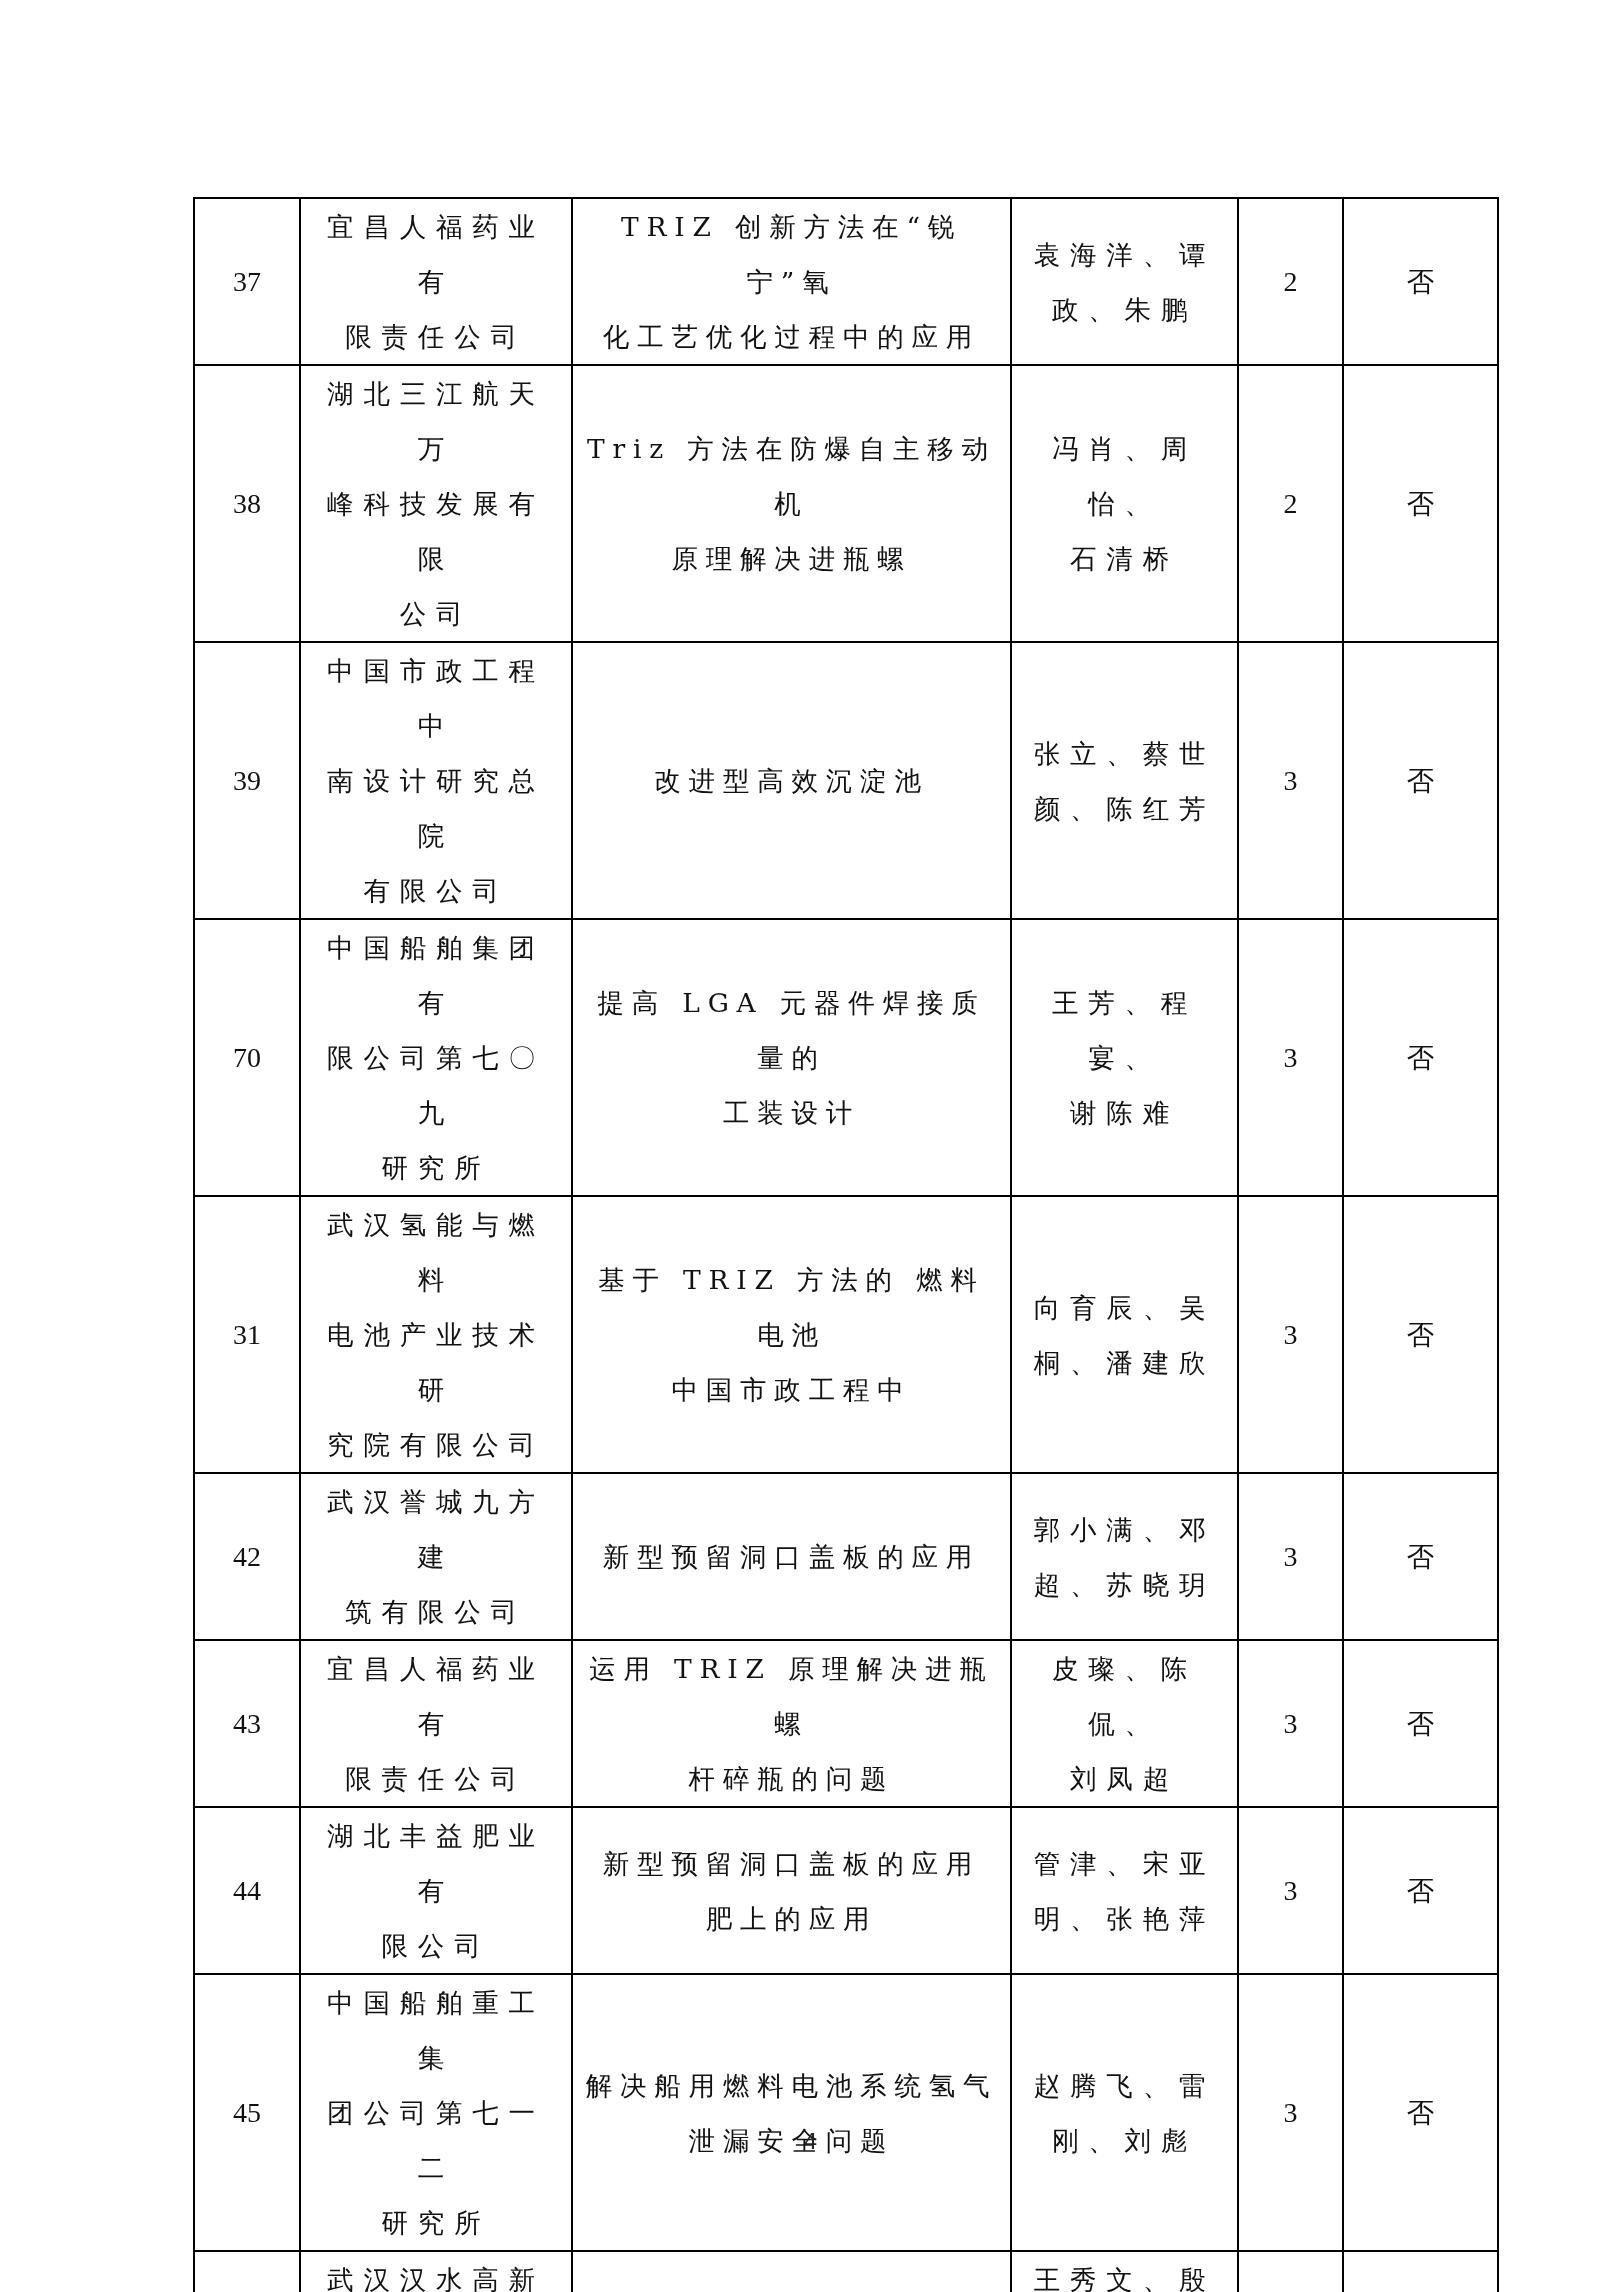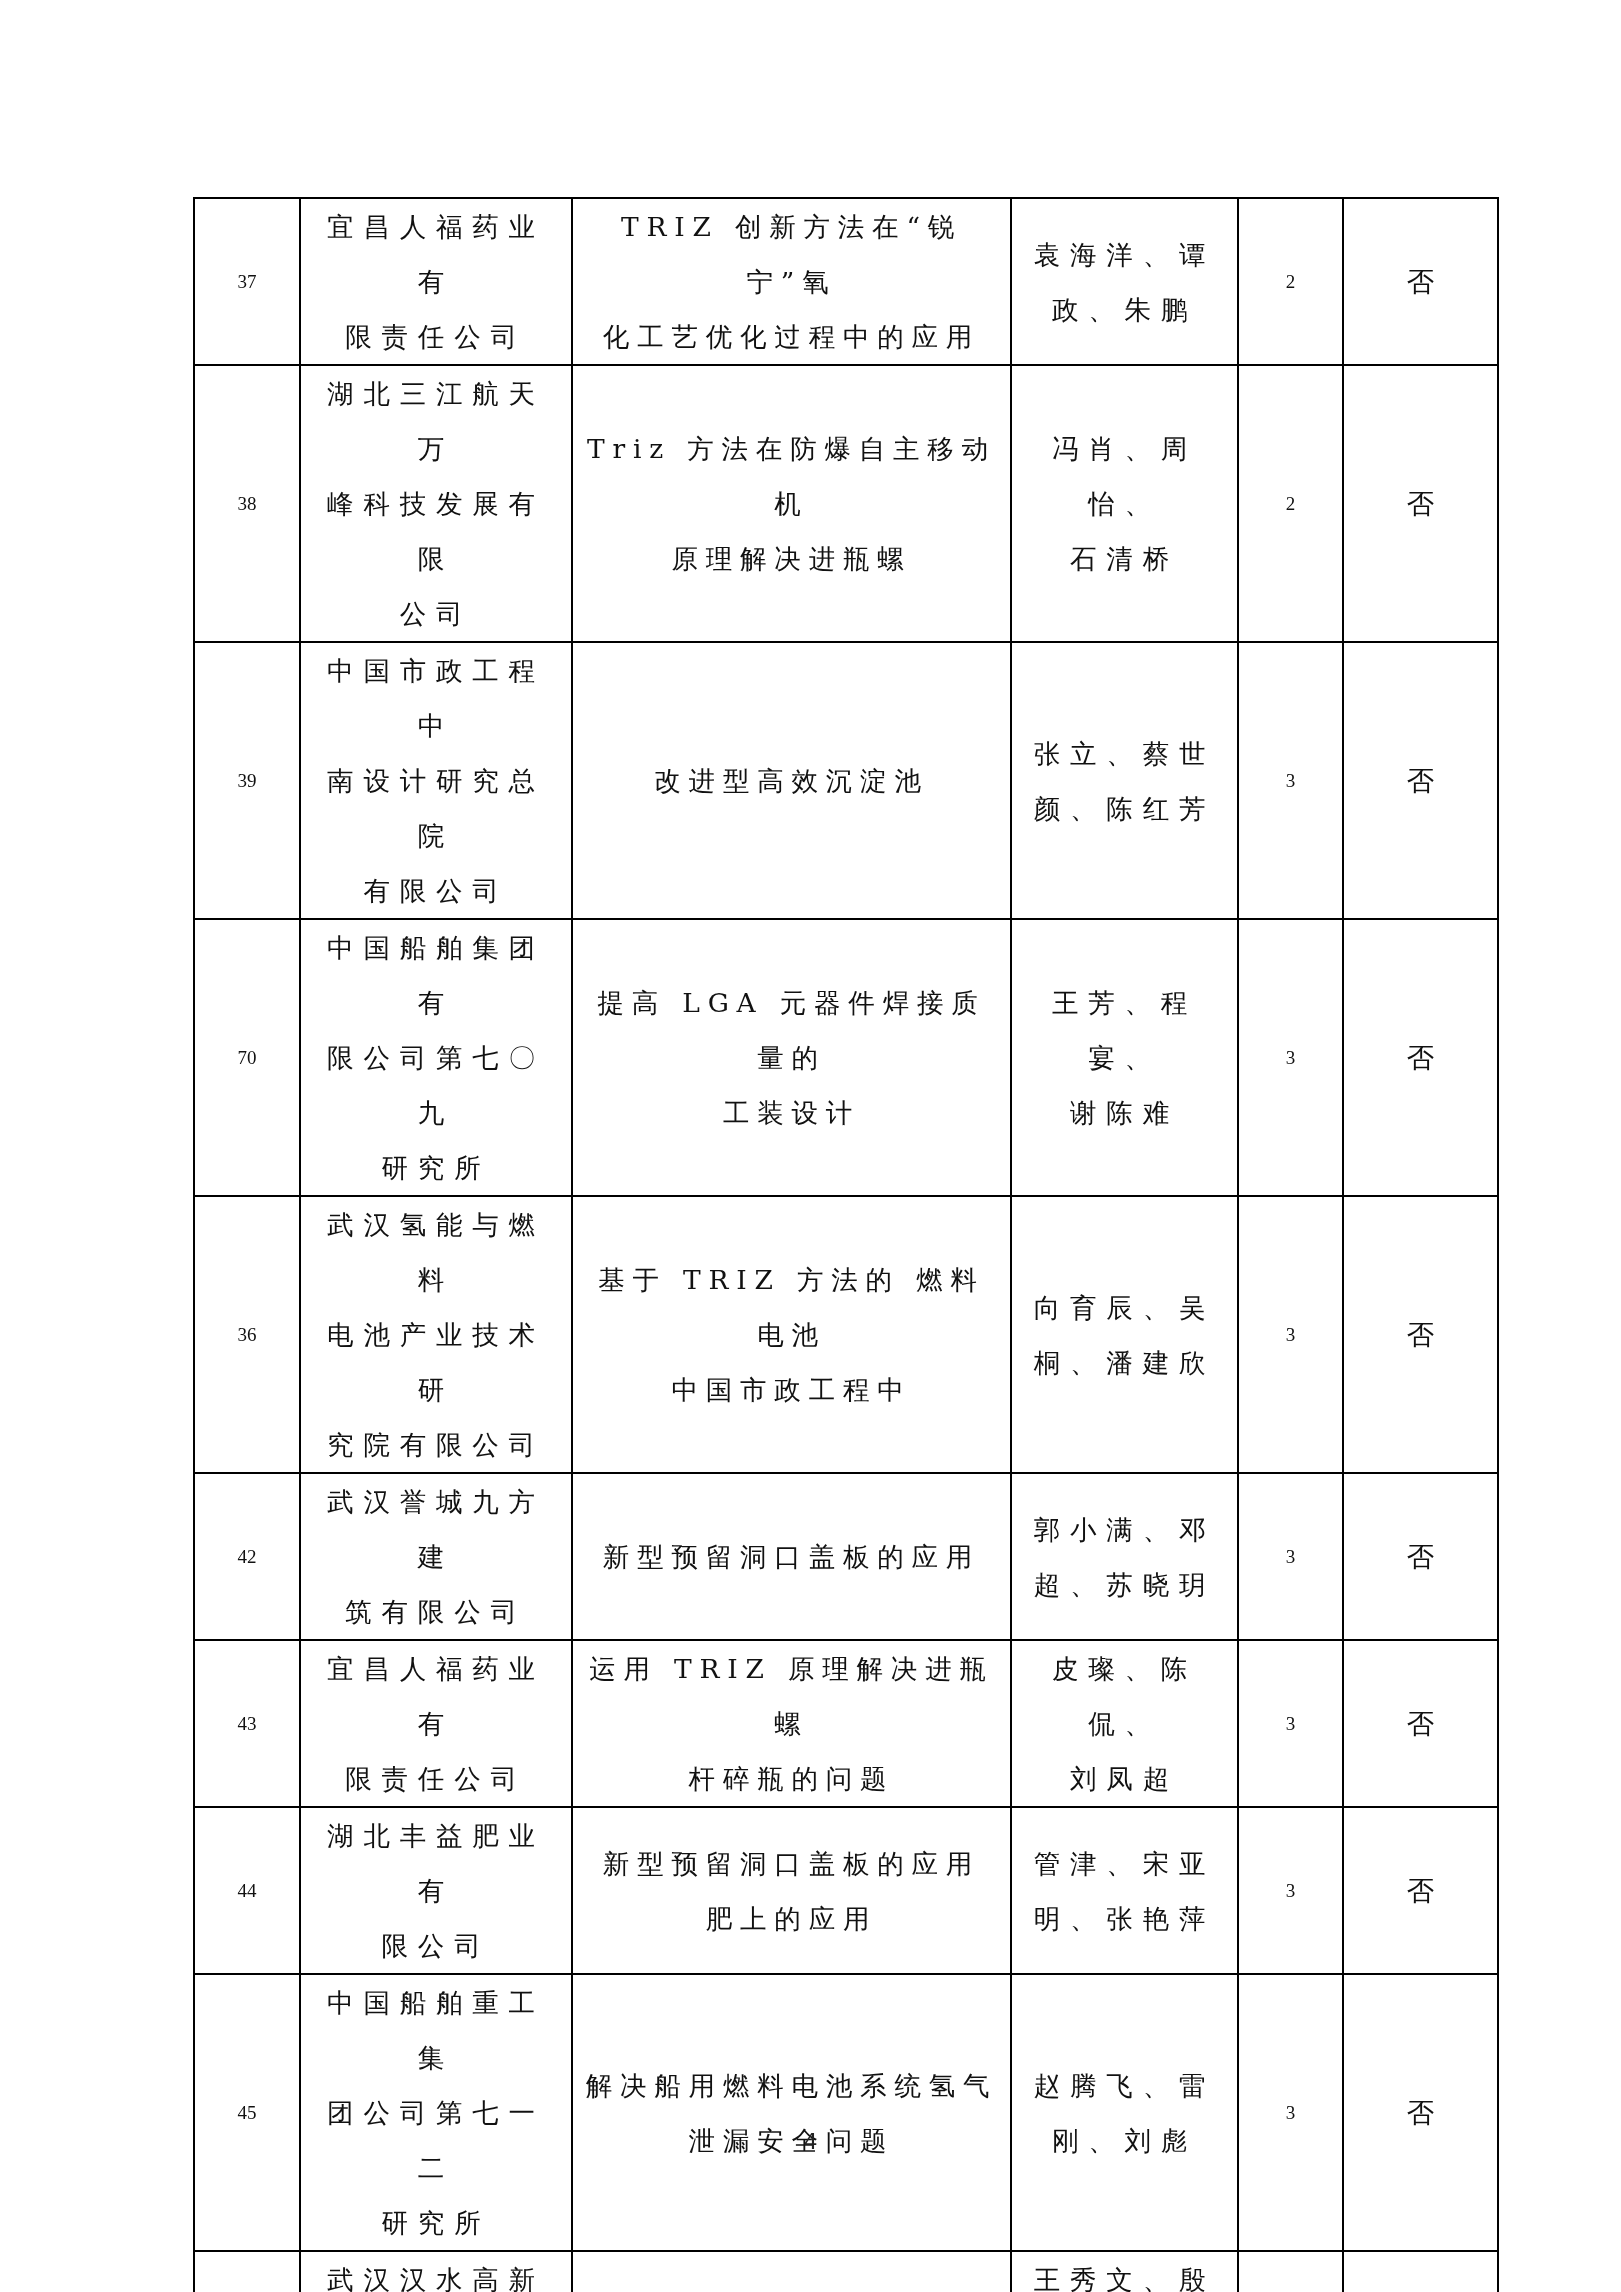--- a/index.html
+++ b/index.html
@@ -18,21 +18,21 @@
     text-align: center; vertical-align: middle;
     padding: 0 9.8px;
     white-space: pre-line;
     font-size: 26.5px;
     line-height: 55px;
     letter-spacing: 9.8px;
     overflow: hidden;
   }
   .page-table td.num, .page-table td.score {
     font-family: "Liberation Serif", "DejaVu Serif", serif;
-    font-size: 19px; letter-spacing: 0;
+    font-size: 28px; letter-spacing: 0;
   }
   .page-table td.flag { letter-spacing: 0; font-size: 27.4px; }
   .page-table td.title { letter-spacing: 7.8px; }
   .page-number {
     position: absolute; left: 0; width: 1621px; top: 2129px;
     text-align: center;
     font-family: "DejaVu Sans", "Liberation Sans", sans-serif;
     font-size: 21.6px; color: #222222;
   }
 </style>
@@ -89,21 +89,21 @@
 限公司第七〇九
 研究所</td>
       <td class="title">提高 LGA 元器件焊接质量的
 工装设计</td>
       <td>王芳、程宴、
 谢陈难</td>
       <td class="score">3</td>
       <td class="flag">否</td>
     </tr>
     <tr style="height:165px">
-      <td class="num">36</td>
+      <td class="num">31</td>
       <td>武汉氢能与燃料
 电池产业技术研
 究院有限公司</td>
       <td class="title">基于 TRIZ 方法的 燃料电池
 中国市政工程中</td>
       <td>向育辰、吴
 桐、潘建欣</td>
       <td class="score">3</td>
       <td class="flag">否</td>
     </tr>

